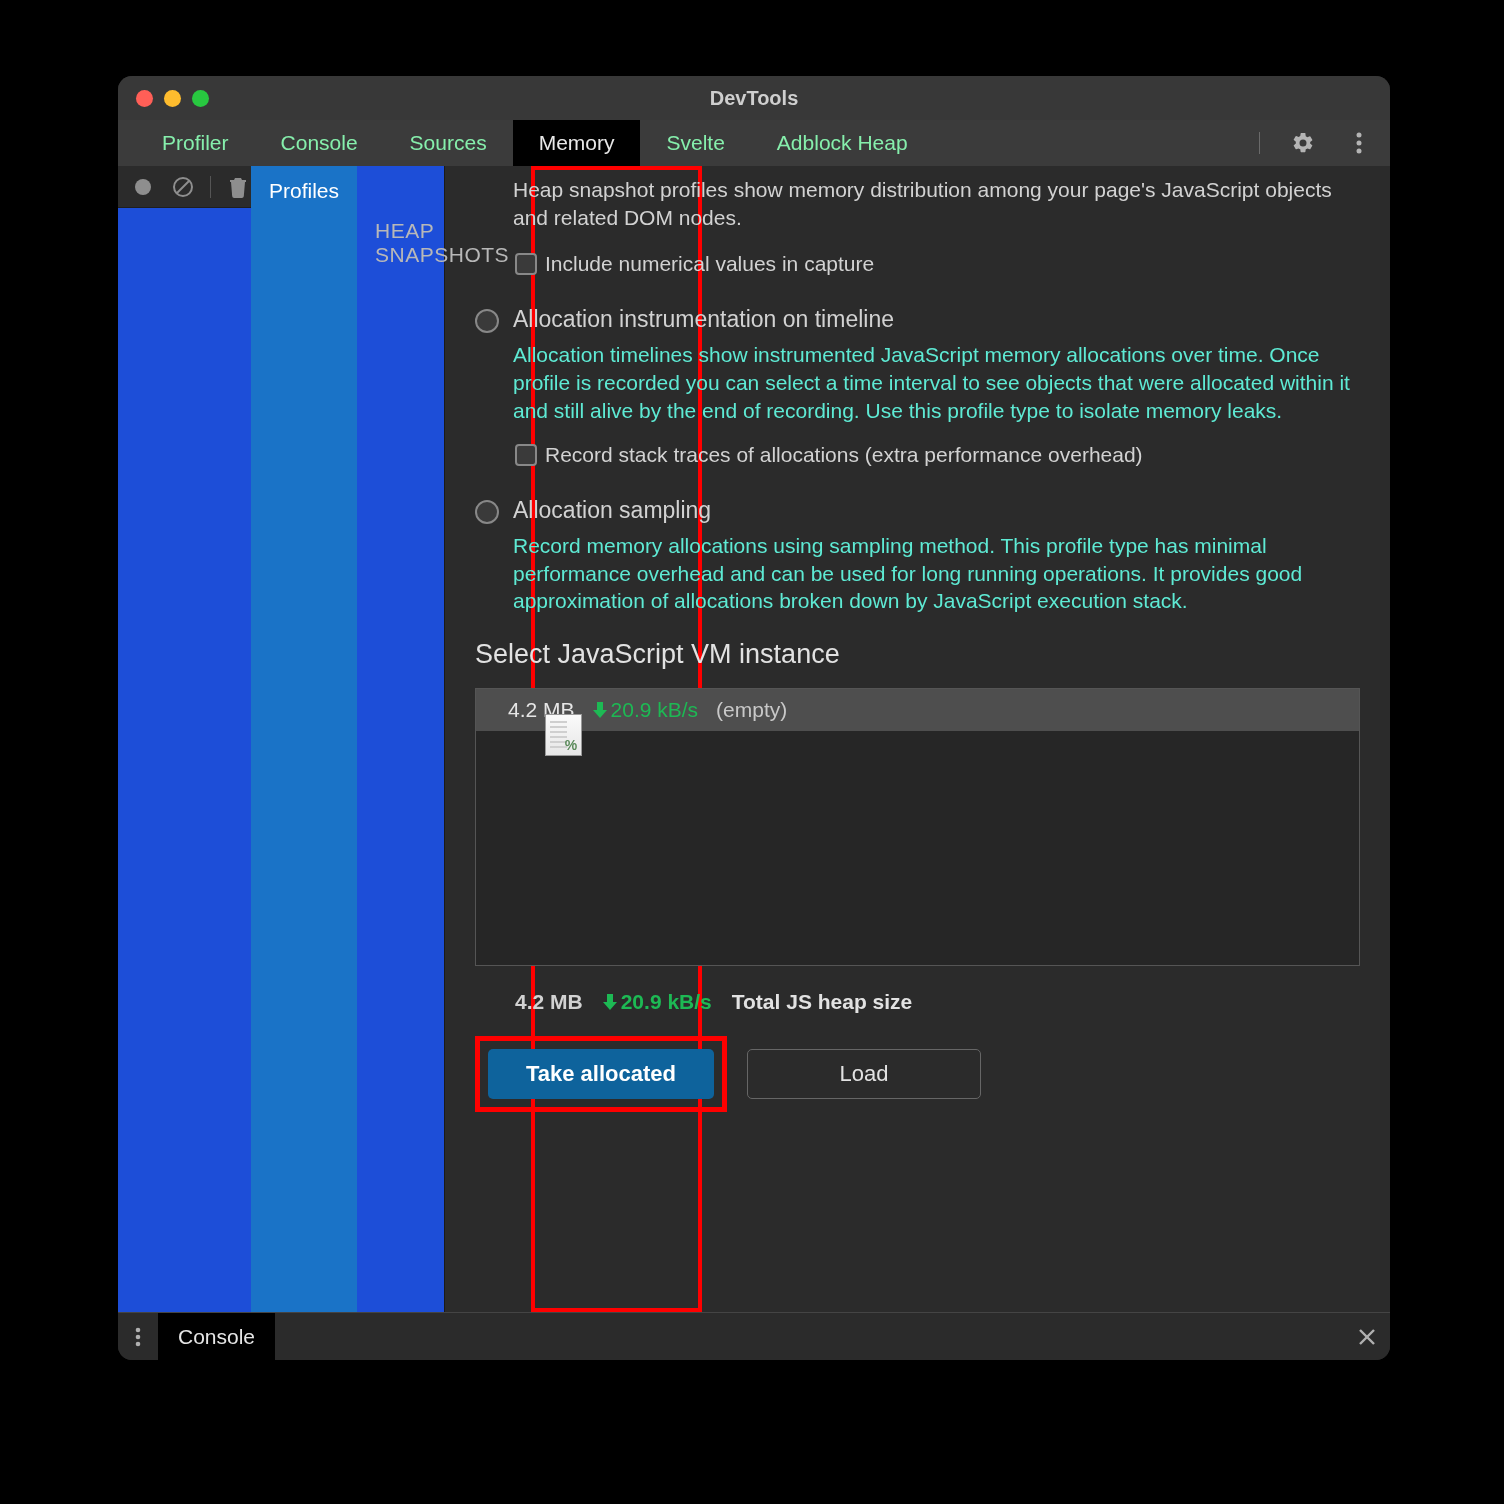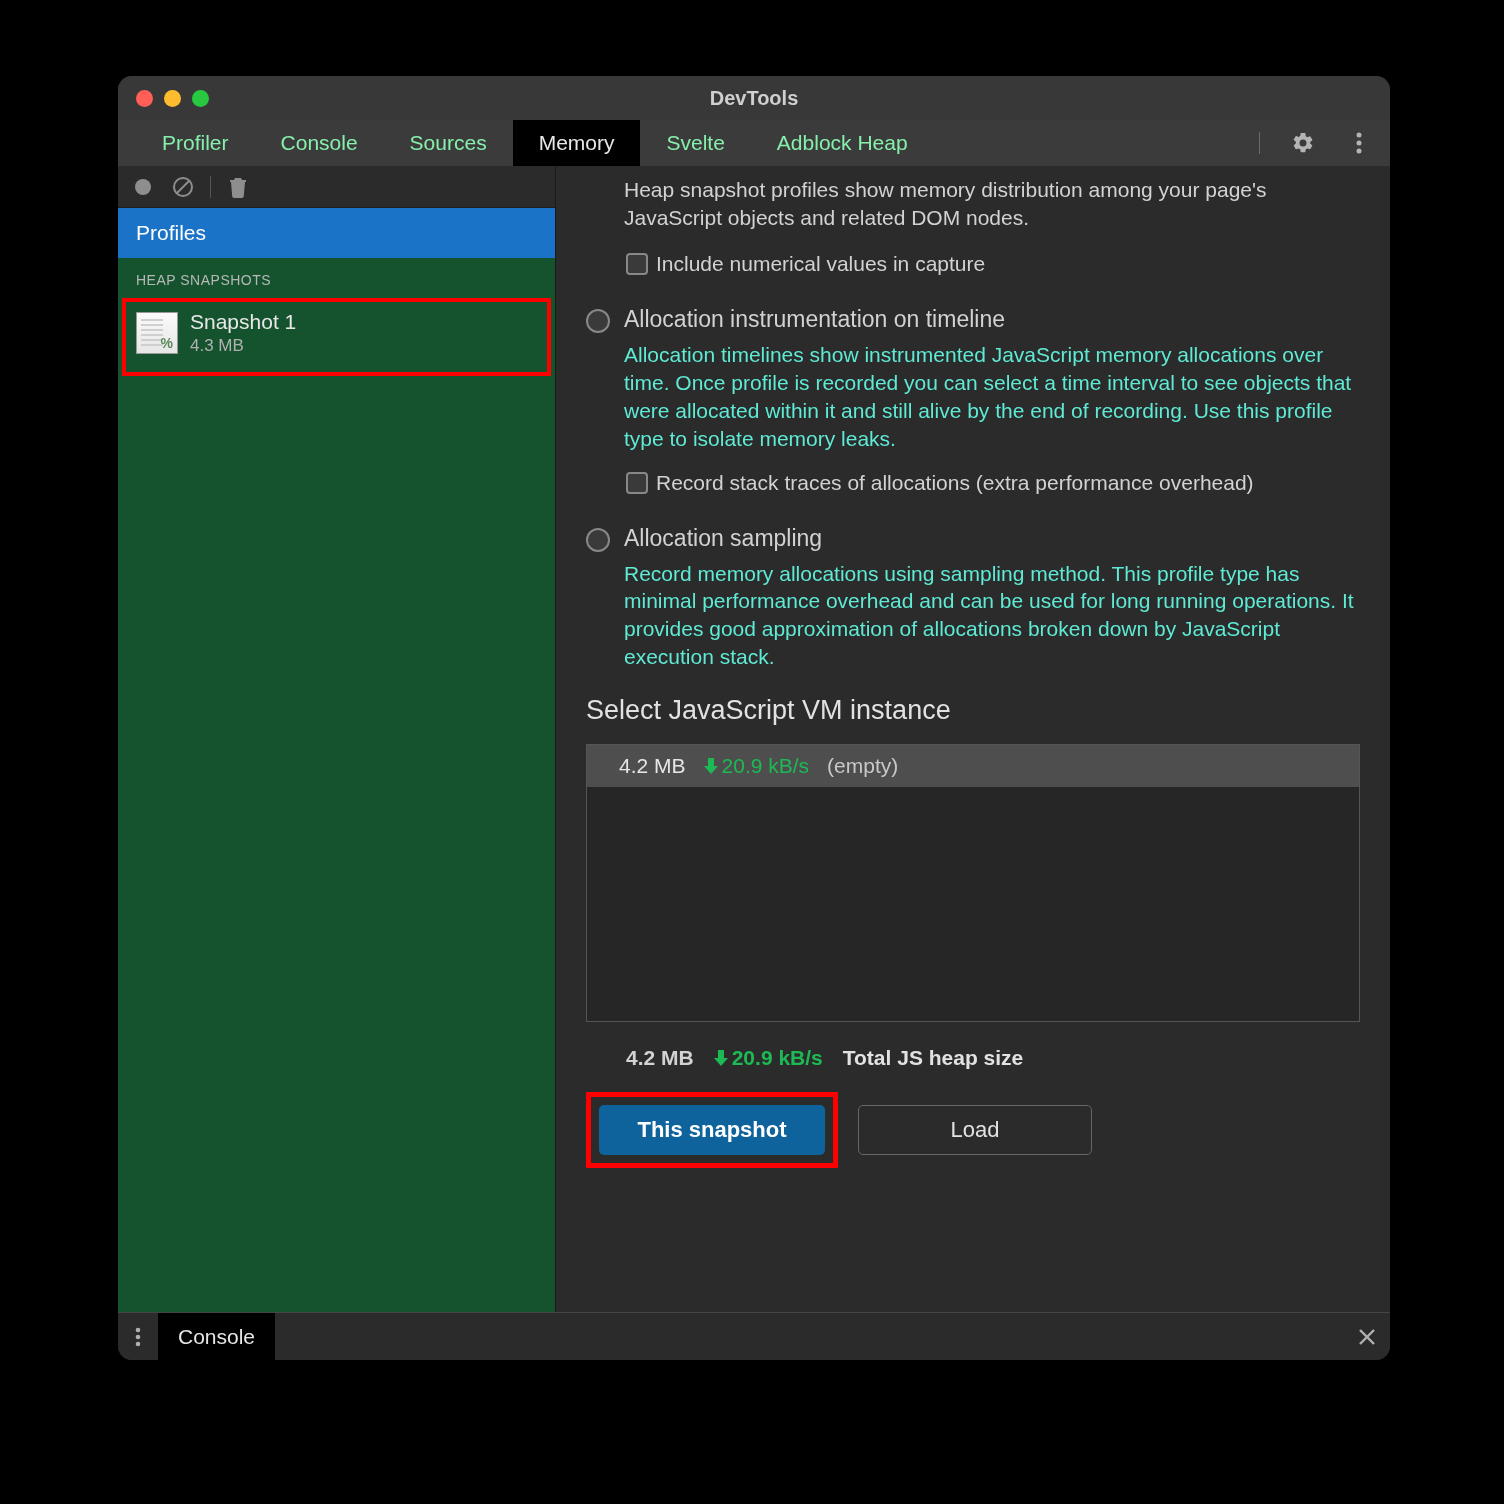--- a/index.html
+++ b/index.html
@@ -20,23 +20,23 @@
   .tabs-spacer { flex: 1; }
   .tabs-right { display: flex; align-items: center; padding-right: 18px; gap: 30px; }
   .vline { width: 1px; height: 22px; background: #6a6a6a; }
   .icon-btn { width: 26px; height: 26px; display: flex; align-items: center; justify-content: center; color: #b4b4b4; cursor: pointer; }
   
   .toolbar { height: 42px; background: #2b2b2b; display: flex; align-items: center; padding-left: 12px; gap: 14px; border-bottom: 1px solid #1e1e1e; }
   .toolbar .icon-btn { color: #8e8e8e; }
   .tool-sep { width: 1px; height: 22px; background: #555; }
   
   .main { flex: 1; display: flex; min-height: 0; }
-  .sidebar { width: 438px; background: #14532d; border-right: 1px solid #1a1a1a; display: flex; flex-direction: column; }
+  .sidebar { width: 327px; background: #1d4ed8; border-right: 1px solid #1a1a1a; display: flex; }
   .sidebar-tab { background: #1a73c7; color: #fff; font-size: 21px; padding: 13px 18px; }
-  .sidebar-section { color: #b8b8b8; font-size: 14px; padding: 14px 18px 10px; letter-spacing: 0.5px; }
+  .sidebar-section { color: #b8b8b8; font-size: 21px; padding: 14px 18px 10px; letter-spacing: 0.5px; margin-top: 39px; }
   .snapshot-item { display: flex; align-items: center; gap: 12px; padding: 8px 10px 16px 10px; margin: 0 4px; border: 4px solid #ff0000; }
   .snap-thumb { width: 42px; height: 42px; background: linear-gradient(#fafafa,#e6e6e6); border: 1px solid #999; position: relative; }
   .snap-thumb::before { content: ""; position: absolute; left: 4px; right: 14px; top: 6px; bottom: 6px; background: repeating-linear-gradient(#cfcfcf,#cfcfcf 2px, transparent 2px, transparent 5px); }
   .snap-thumb::after { content: "%"; position: absolute; right: 4px; bottom: 2px; font-size: 14px; color: #5a8a5a; font-weight: bold; }
   .snap-text .snap-title { color: #e8e8e8; font-size: 21px; }
   .snap-text .snap-size { color: #b0b0b0; font-size: 17px; margin-top: 2px; }
   
   .content { flex: 1; overflow-y: auto; padding: 10px 30px 20px 30px; color: #d2d2d2; font-size: 21px; }
   .desc { color: #d2d2d2; line-height: 1.33; margin-bottom: 20px; }
   .desc-sub { color: #5eead4; line-height: 1.33; margin-bottom: 18px; padding-left: 38px; }
@@ -186,21 +186,21 @@
           <svg width="14" height="16" viewBox="0 0 14 16" fill="currentColor">
               <path d="M7 16 0 8h4V0h6v8h4L7 16Z"></path>
             </svg>
           <span>20.9 kB/s</span>
         </span>
         <span class="label">Total JS heap size</span>
       </div>
 
       <div class="button-row">
         <div class="hl-box">
-          <div class="btn btn-primary">This snapshot</div>
+          <div class="btn btn-primary">Take allocated</div>
         </div>
         <div style="padding:13px 0;">
           <div class="btn btn-secondary">Load</div>
         </div>
       </div>
 
     </div>
   </div>
 
   <div class="drawer">

